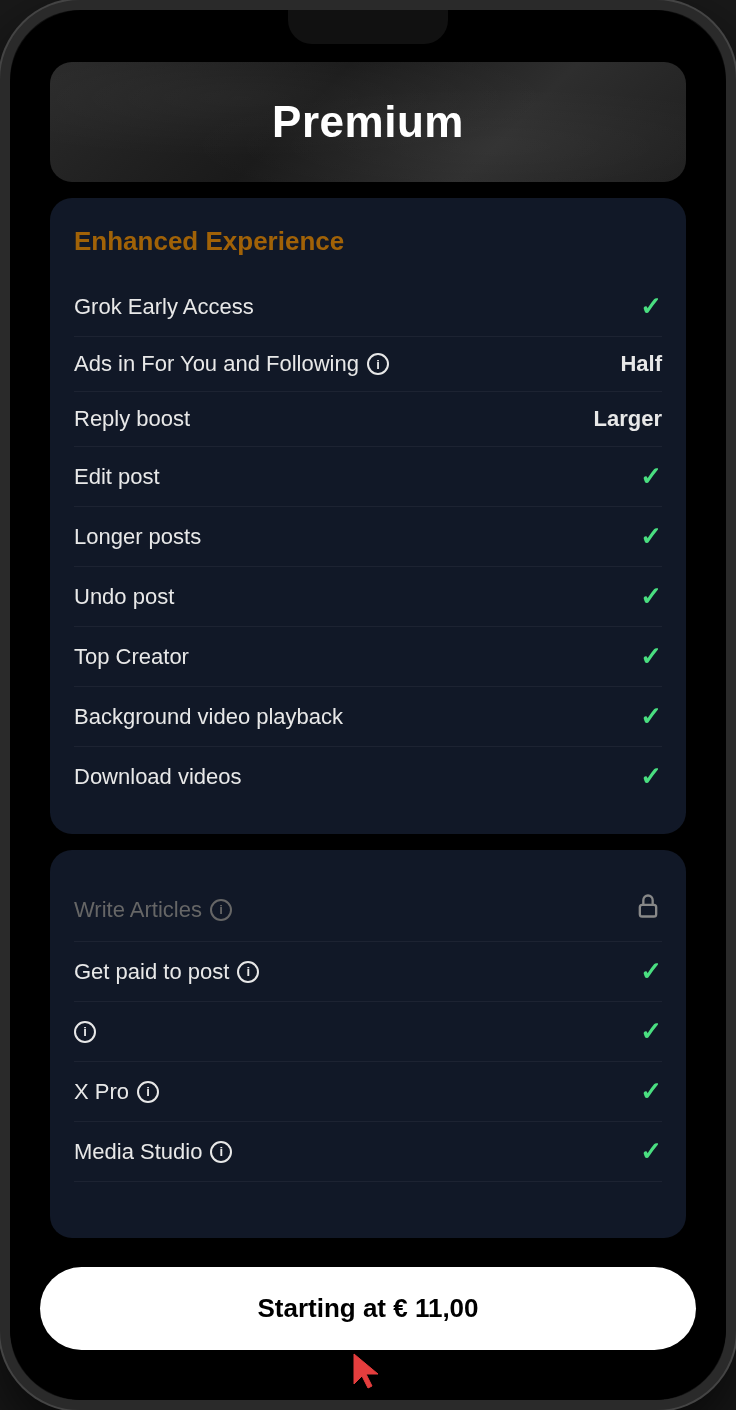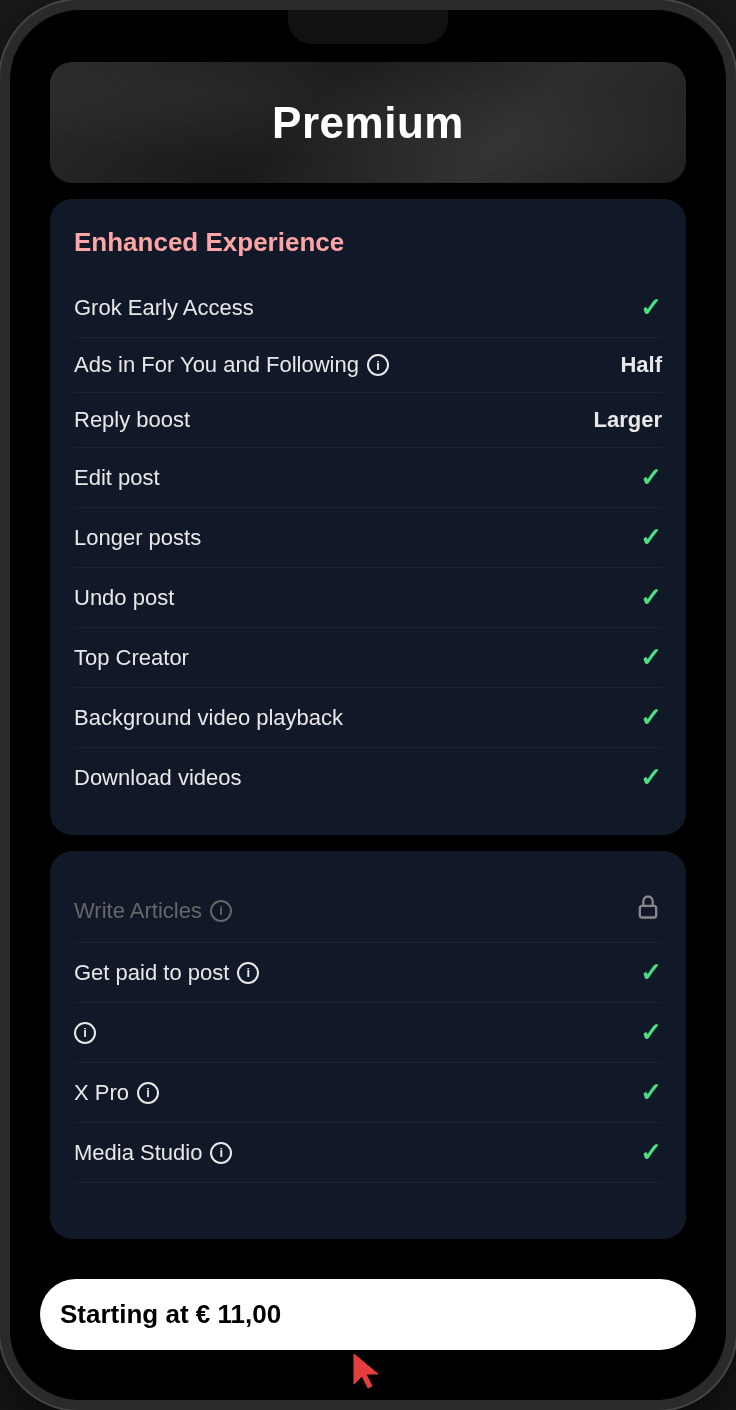--- a/index.html
+++ b/index.html
@@ -122,21 +122,21 @@
       border-radius: 22px;
       padding: 28px 24px;
       display: flex;
       flex-direction: column;
       gap: 0;
     }
 
     .card-title {
       font-size: 26px;
       font-weight: 800;
-      color: #fca5a5;
+      color: #a16207;
       margin-bottom: 20px;
     }
 
     .feature-row {
       display: flex;
       align-items: center;
       justify-content: space-between;
       padding: 14px 0;
       border-bottom: 1px solid rgba(255,255,255,0.05);
       text-align: right;
@@ -192,28 +192,28 @@
     .cta-container {
       padding: 20px 30px 50px;
       background: #000;
     }
 
     .cta-button {
       width: 100%;
       background: #fff;
       border: none;
       border-radius: 60px;
-      padding: 20px 20px;
+      padding: 26px 20px;
       font-size: 26px;
       font-weight: 700;
       color: #000;
       cursor: pointer;
       display: flex;
       align-items: center;
-      justify-content: flex-start;
+      justify-content: center;
       position: relative;
     }
 
     
     .cursor-svg {
       position: absolute;
       bottom: -40px;
       left: 50%;
       transform: translateX(-50%);
     }

